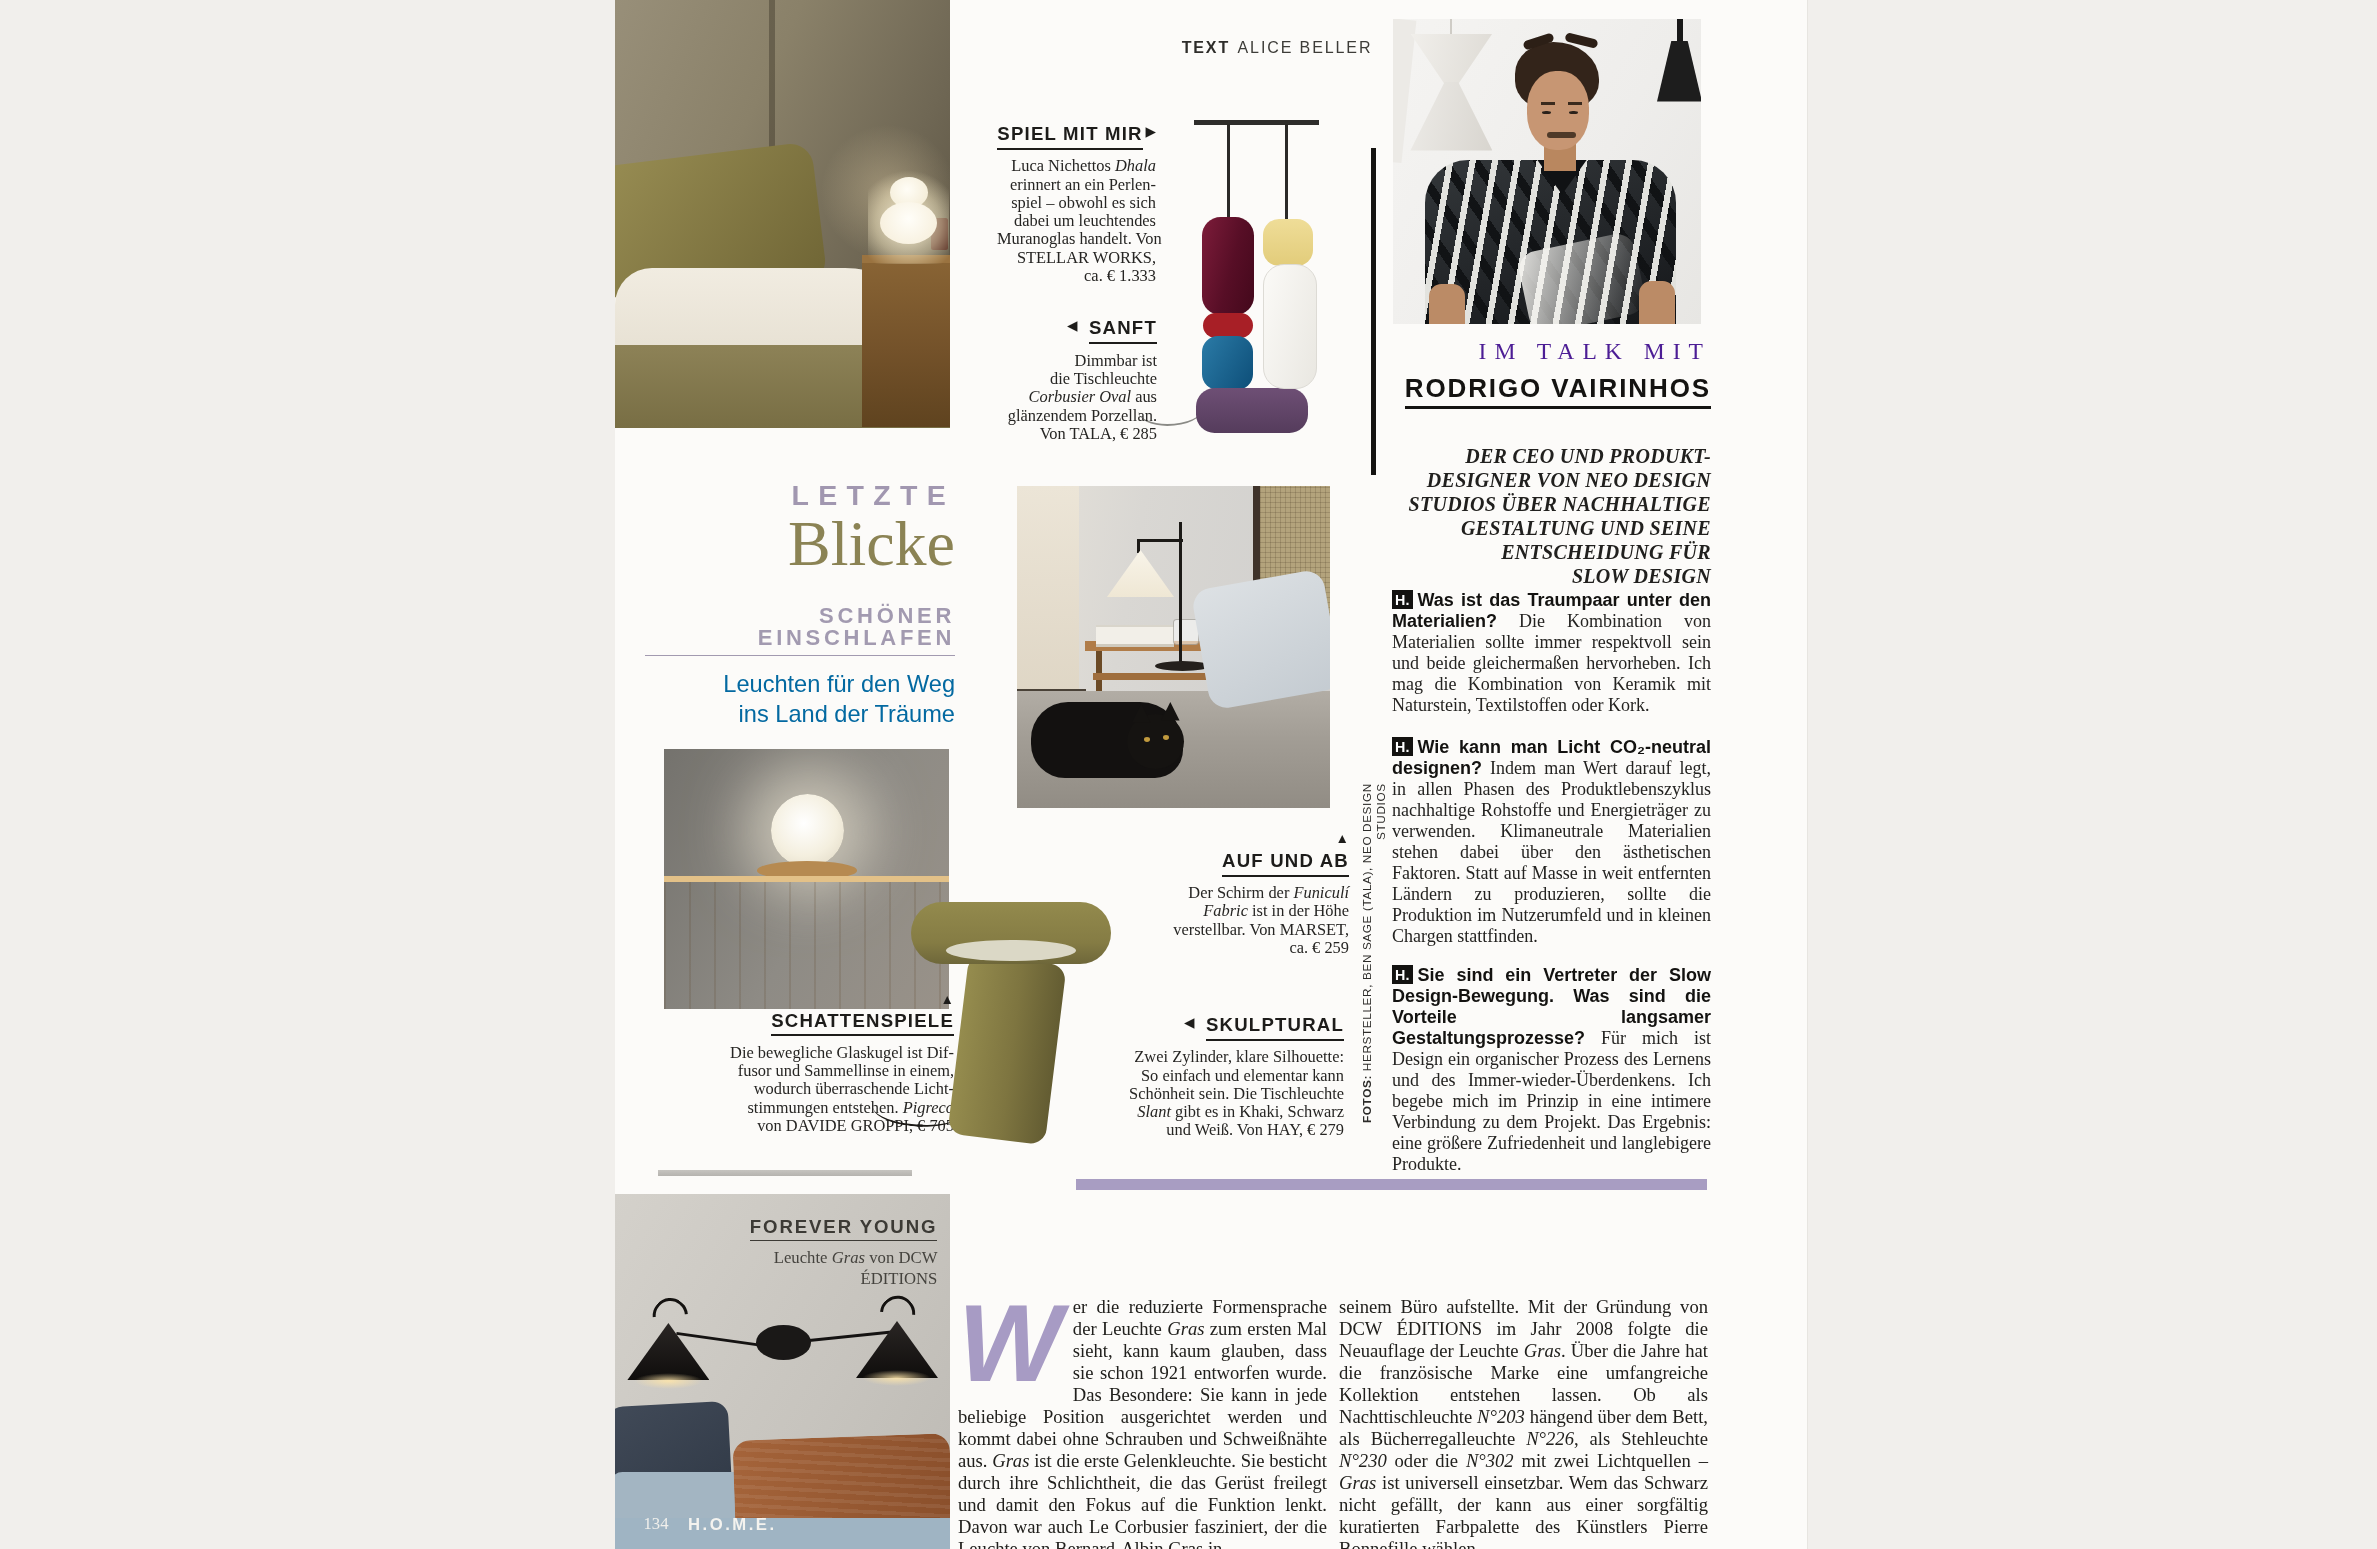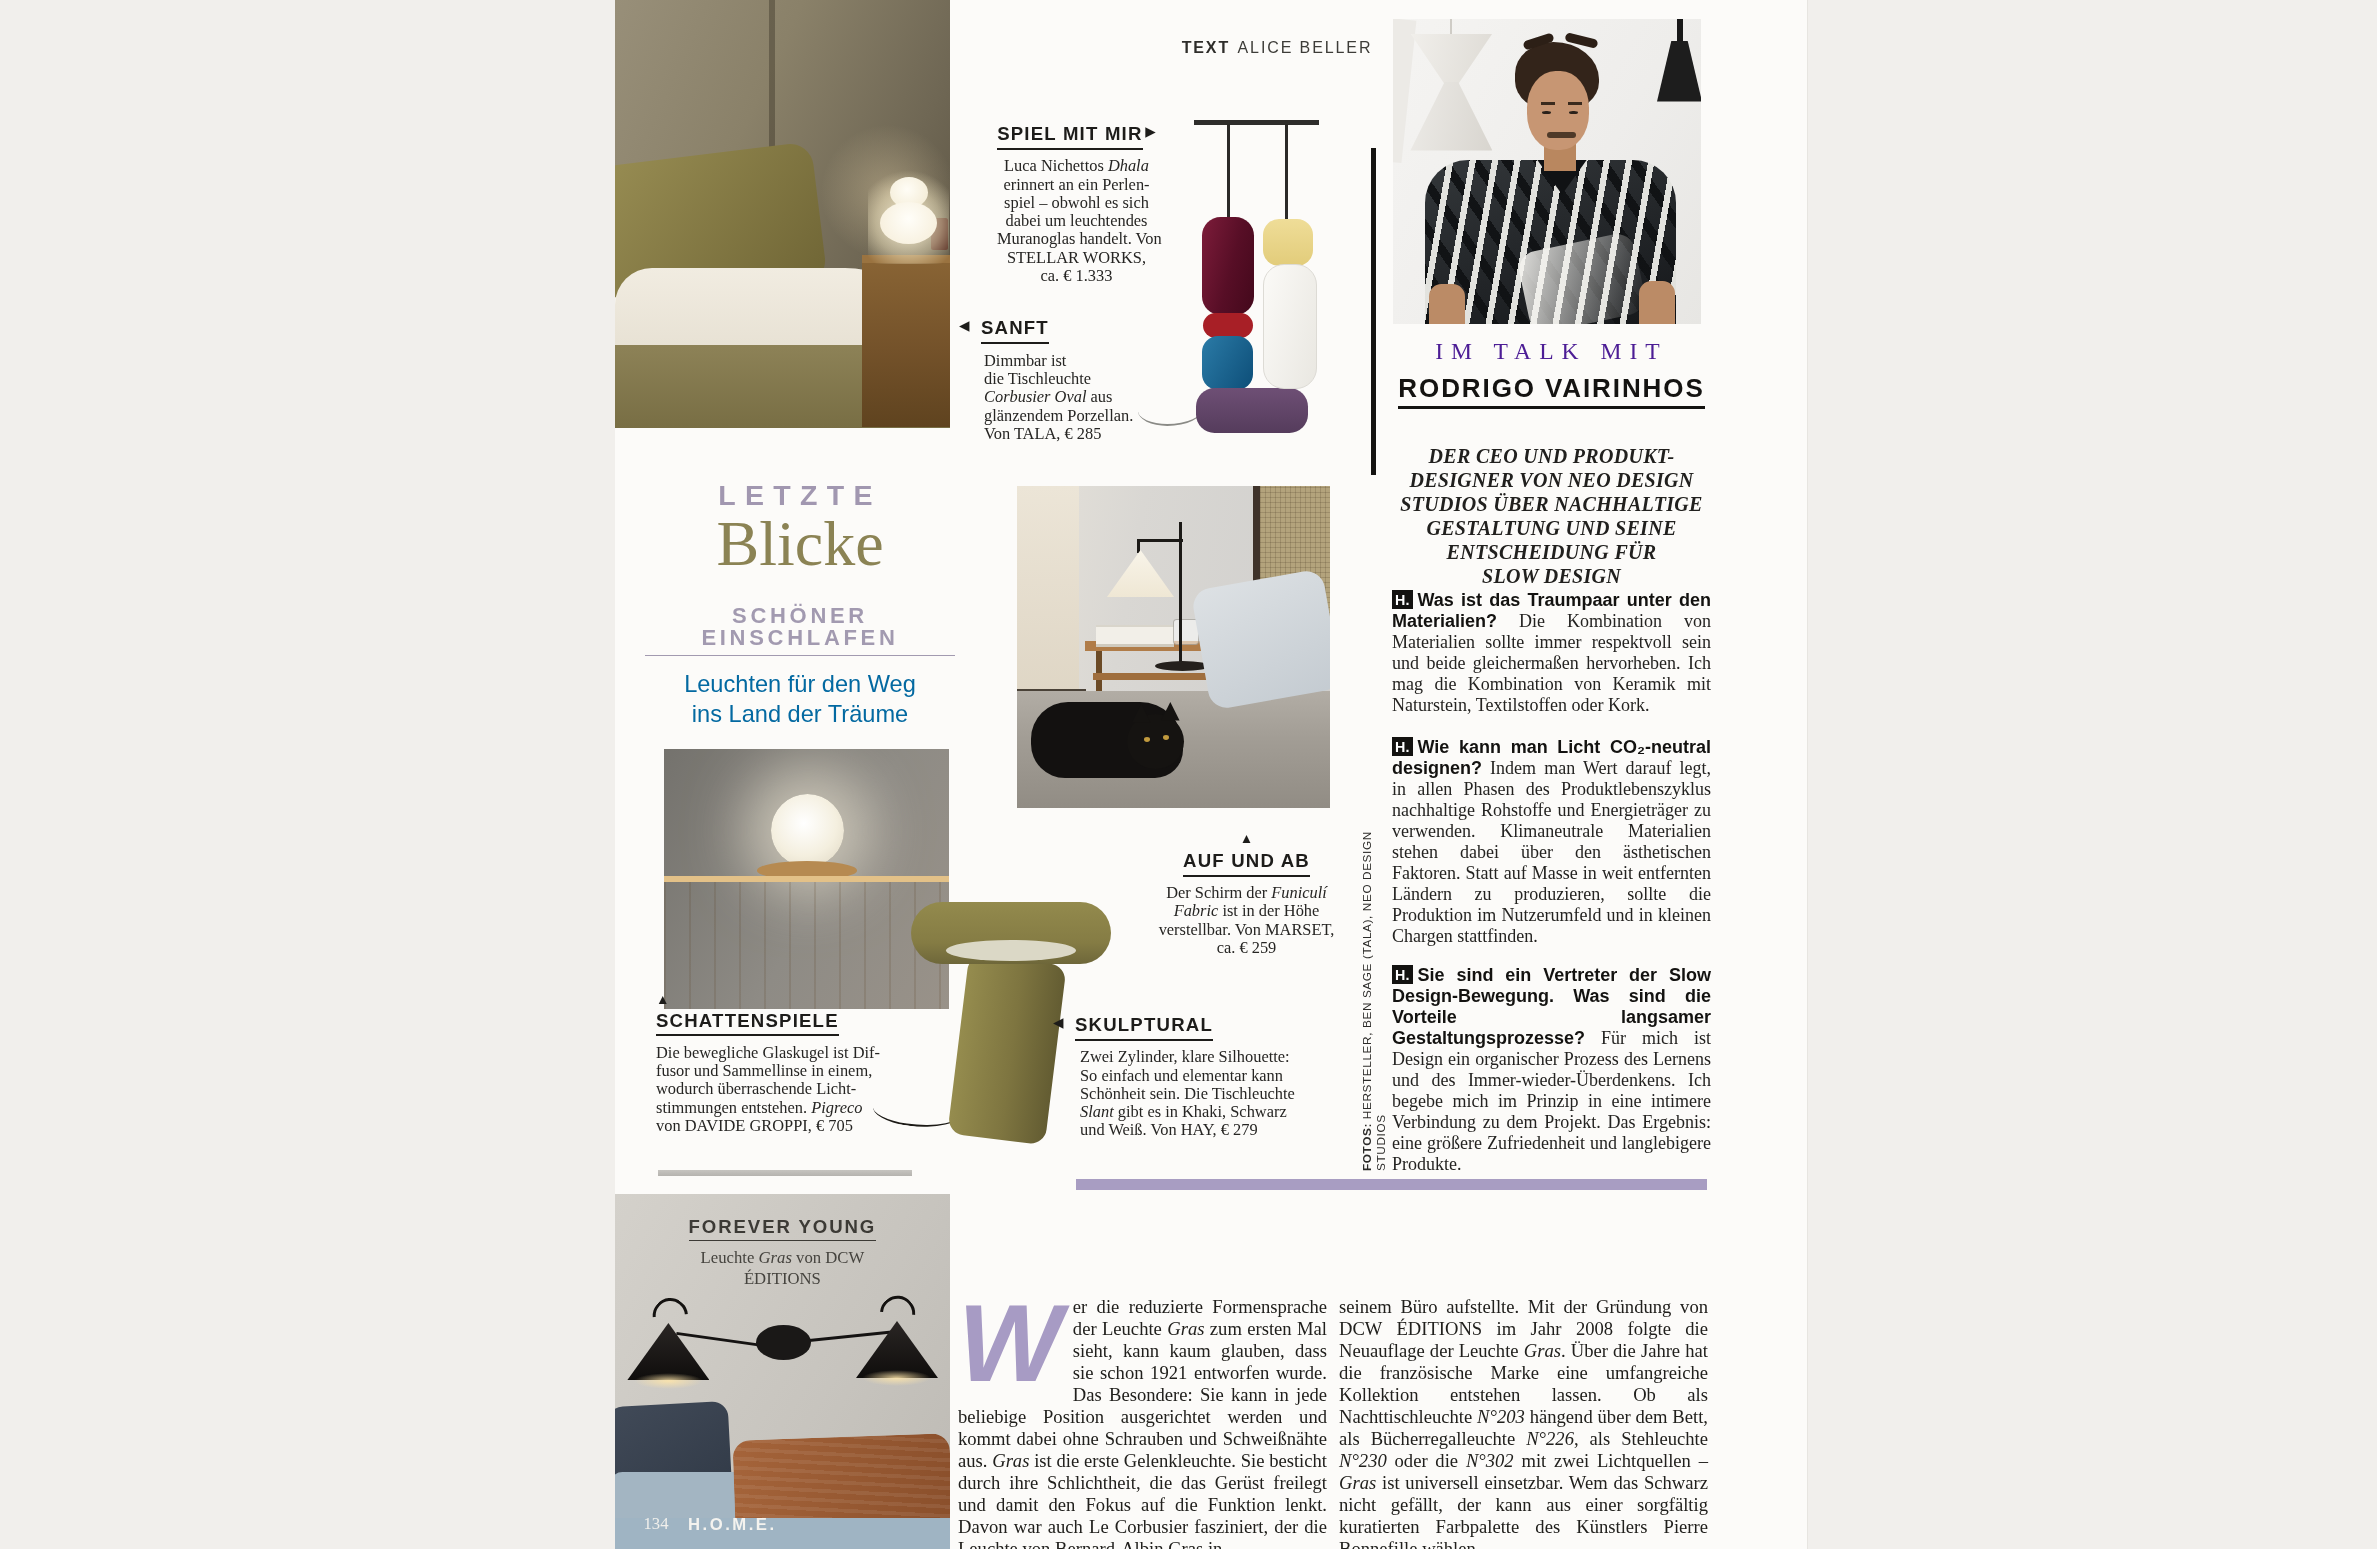--- a/index.html
+++ b/index.html
@@ -1,29 +1,29 @@
 <!DOCTYPE html>
 <html lang="de" style="font-size:10px"><head>
 <meta charset="utf-8">
 <style>
   html,body{margin:0;padding:0;width:2377px;height:1550px;overflow:hidden;}
   body{background:#f1efec;font-family:"Liberation Sans",sans-serif;}
   .canvas{position:relative;width:2377px;height:1550px;background:#f1efec;overflow:hidden;}
   .page{position:absolute;left:615px;top:0;width:1192px;height:1550px;background:#fcfbf9;border-right:1.2px solid #e7e5e1;}
-  .abs{position:absolute;}
+  .abs{position:absolute;text-align:right;}
   .photo{position:absolute;overflow:hidden;}
   em{font-style:italic;}
 
   
   .phead{font:700 18.6px/1 "Liberation Sans",sans-serif;letter-spacing:1.2px;color:#1d1c1a;
          border-bottom:2.5px solid #1d1c1a;padding-bottom:4.3px;display:inline-block;}
   .parrow{font:13.6px/1 "Liberation Sans",sans-serif;color:#1d1c1a;vertical-align:3.7px;}
   .plines{font:400 16.4px/18.3px "Liberation Serif",serif;color:#262523;margin-top:7.4px;}
   .plines div{white-space:nowrap;}
-  .tc{text-align:center;}
+  .tc{text-align:right;}
 
   .credit{font:700 16px/1 "Liberation Sans",sans-serif;letter-spacing:1.9px;color:#2e2d2a;}
   .credit .nm{font-weight:400;color:#3d3c38;margin-left:7.4px;}
 
   .kicker-purple{font:700 28.5px/1 "Liberation Sans",sans-serif;letter-spacing:9.3px;color:#a197b0;}
   .blicke{font:400 64px/1.05 "Liberation Serif",serif;color:#8b8354;}
   .subhead-purple{font:700 22px/1 "Liberation Sans",sans-serif;letter-spacing:3.7px;color:#a29ab0;
                   border-bottom:1.9px solid #a29ab0;padding-bottom:5.6px;display:inline-block;}
   .tagline{font:400 23.6px/30px "Liberation Sans",sans-serif;color:#0369a1;}
 

